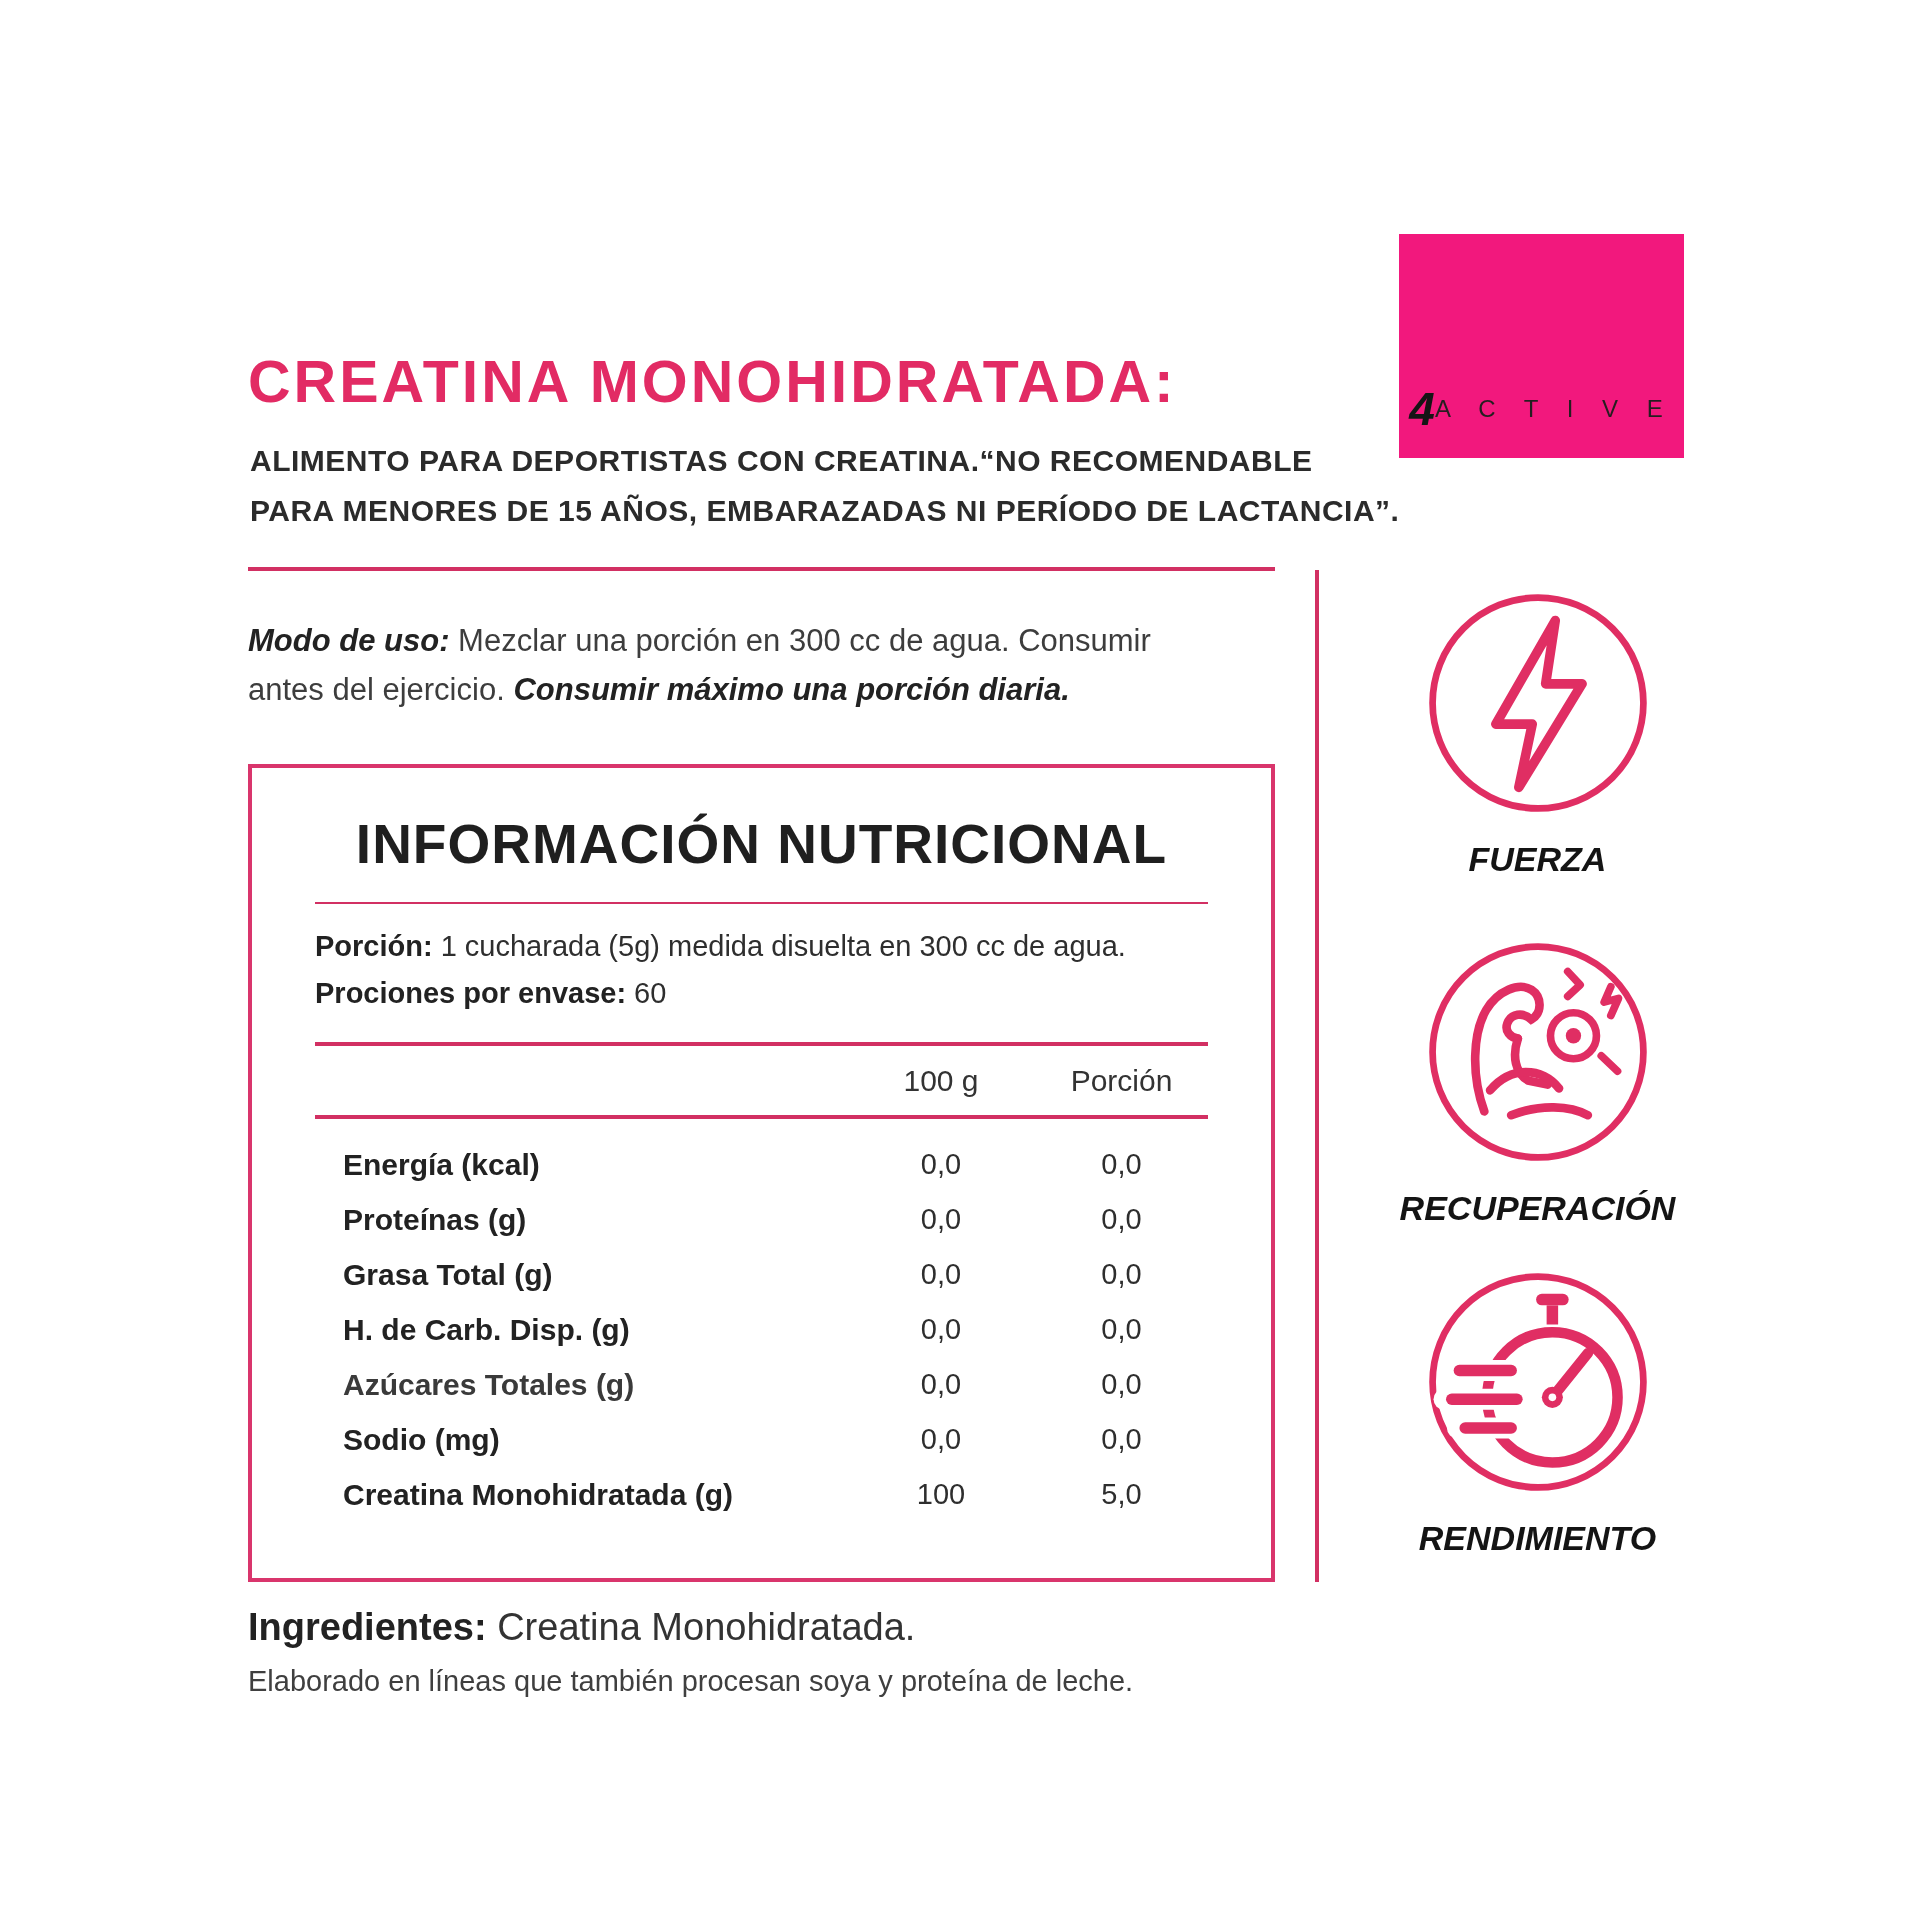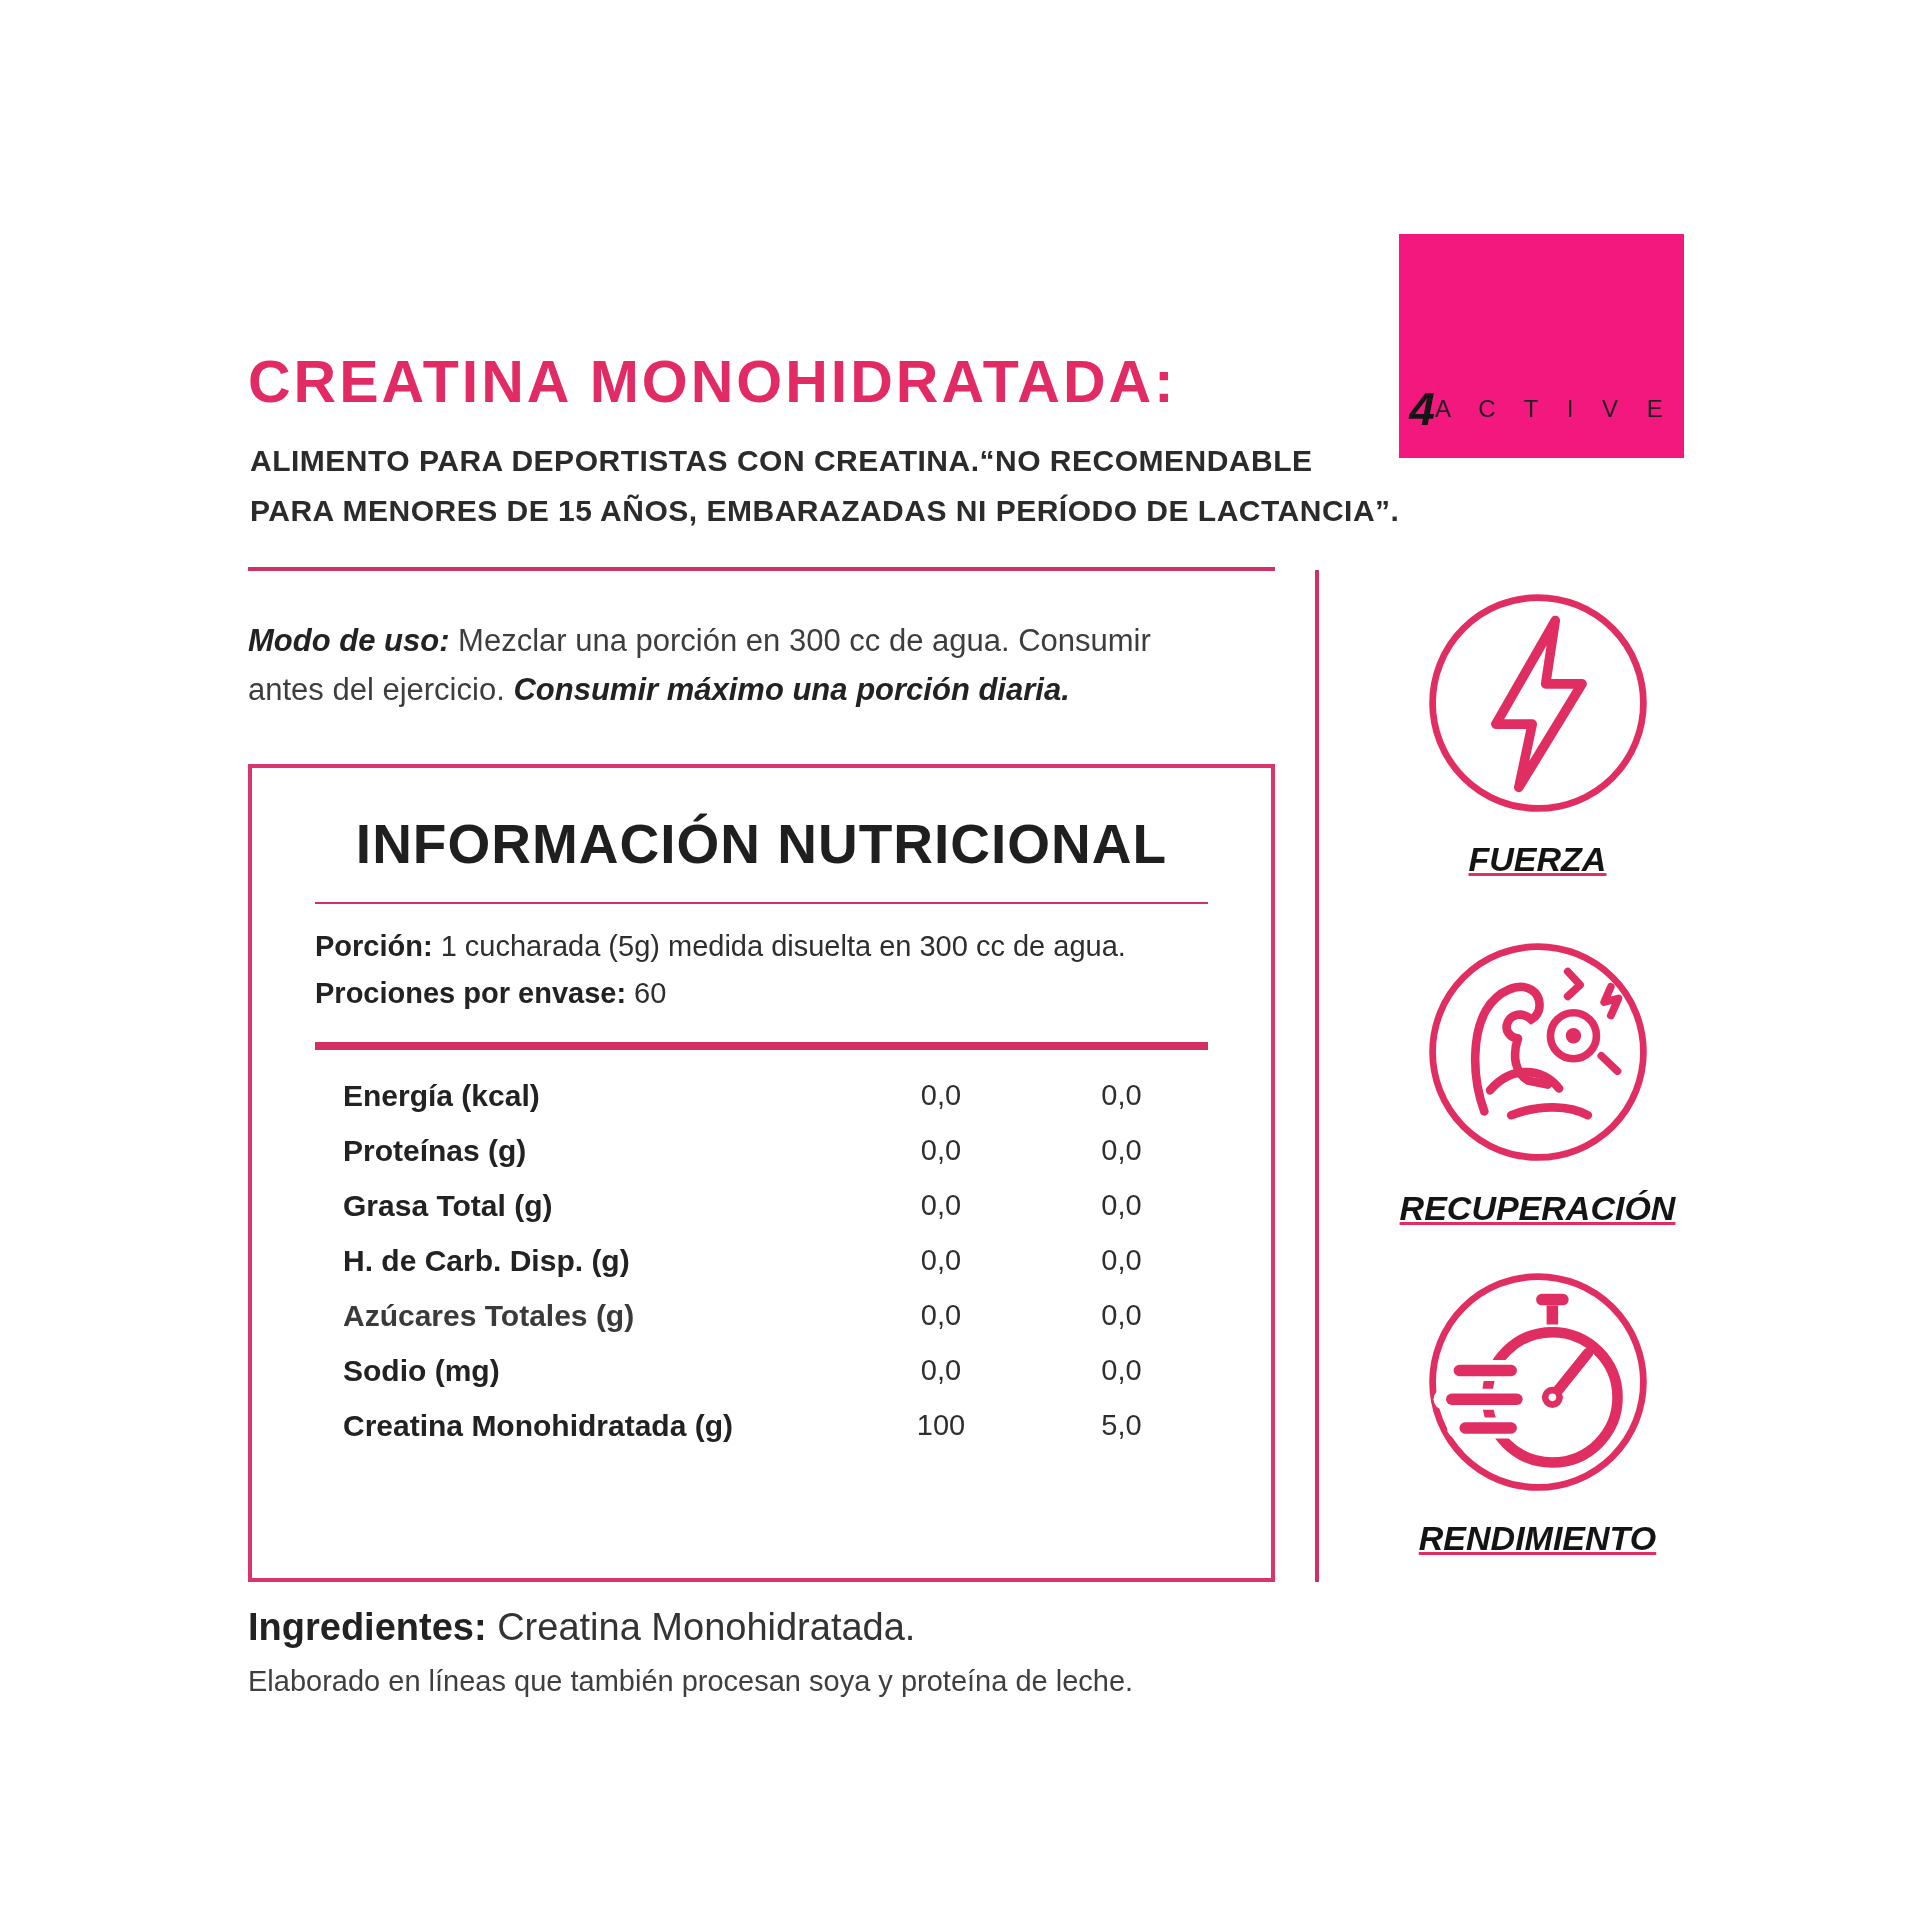--- a/index.html
+++ b/index.html
@@ -91,21 +91,20 @@
     color:#151515;line-height:1;
   }
   .logo-active{
     font-size:24px;letter-spacing:11px;color:#241f20;
     line-height:1;font-weight:400;
   }
   .feature{
     position:absolute;left:1407px;width:261px;
     display:flex;flex-direction:column;align-items:center;
     color:#E02E63;
-    text-decoration:underline;
   }
   .feature .circle{width:230px;height:230px;}
   .feature svg{display:block;width:100%;height:100%;}
   .feature-label{
     margin-top:22px;text-align:center;
     font-size:34px;font-weight:800;font-style:italic;
     color:#141414;letter-spacing:0;white-space:nowrap;
   }
   .f1{top:588px;}
   .f2{top:937px;}
@@ -135,20 +134,25 @@
     <div class="thin-rule"></div>
 
     <div class="portion-line">
       <b>Porción:</b><span> 1 cucharada (5g) medida disuelta en 300 cc de agua.</span>
     </div>
     <div class="servings-line">
       <b>Prociones por envase:</b><span> 60</span>
     </div>
 
     <div class="thick-rule"></div>
+    <div class="col-header-row">
+      <div class="col-spacer"></div>
+      <div class="col-100">100 g</div>
+      <div class="col-port">Porción</div>
+    </div>
     <div class="thick-rule bottom"></div>
 
     <div class="n-rows">
       <div class="n-row">
         <div class="n-label">Energía (kcal)</div>
         <div class="n-val">0,0</div>
         <div class="n-val port">0,0</div>
       </div>
       <div class="n-row">
         <div class="n-label">Proteínas (g)</div>

